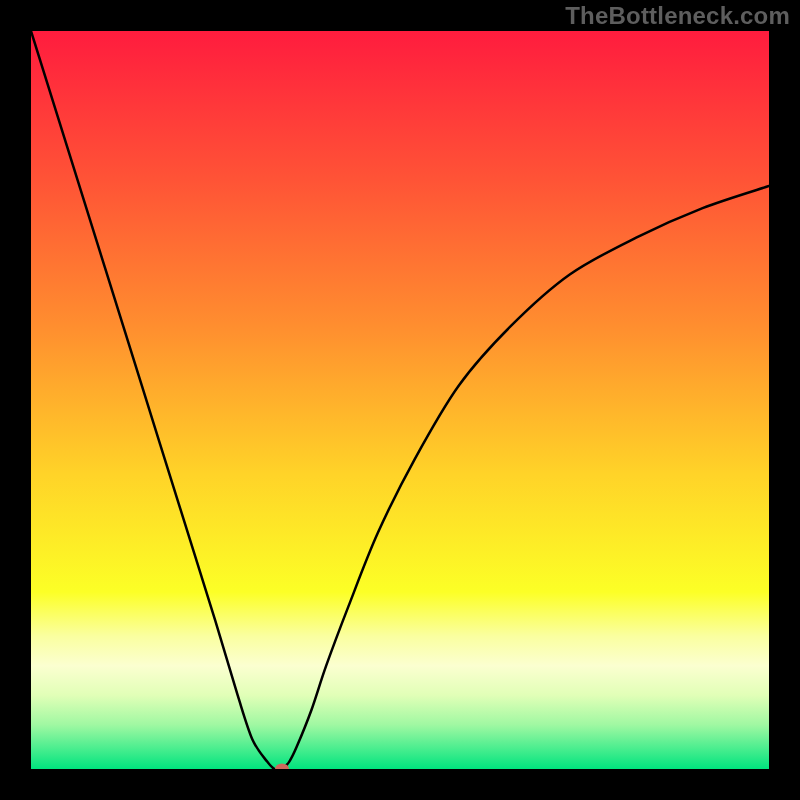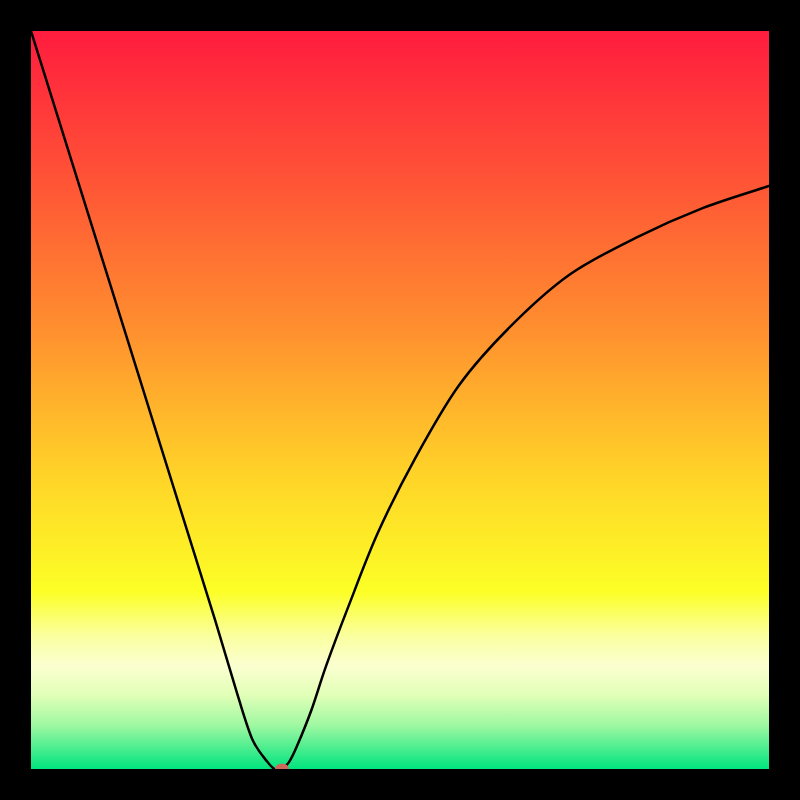--- a/index.html
+++ b/index.html
@@ -49,20 +49,21 @@
     background: #cd6a5d;
     transform: translate(-50%, -50%);
     z-index: 3;
   }
 </style>
 </head>
 <body>
 
 <div class="frame">
 
+  <div class="attribution">TheBottleneck.com</div>
 
   <div class="plot-area">
     <svg viewBox="0 0 738 738" width="738" height="738" preserveAspectRatio="none">
       <defs>
         <linearGradient id="bg-grad" x1="0" y1="0" x2="0" y2="1">
             <stop offset="0%" stop-color="#ff1c3e"></stop>
             <stop offset="20%" stop-color="#ff5336"></stop>
             <stop offset="40%" stop-color="#ff8e2f"></stop>
             <stop offset="60%" stop-color="#ffd328"></stop>
             <stop offset="76%" stop-color="#fcff26"></stop>

